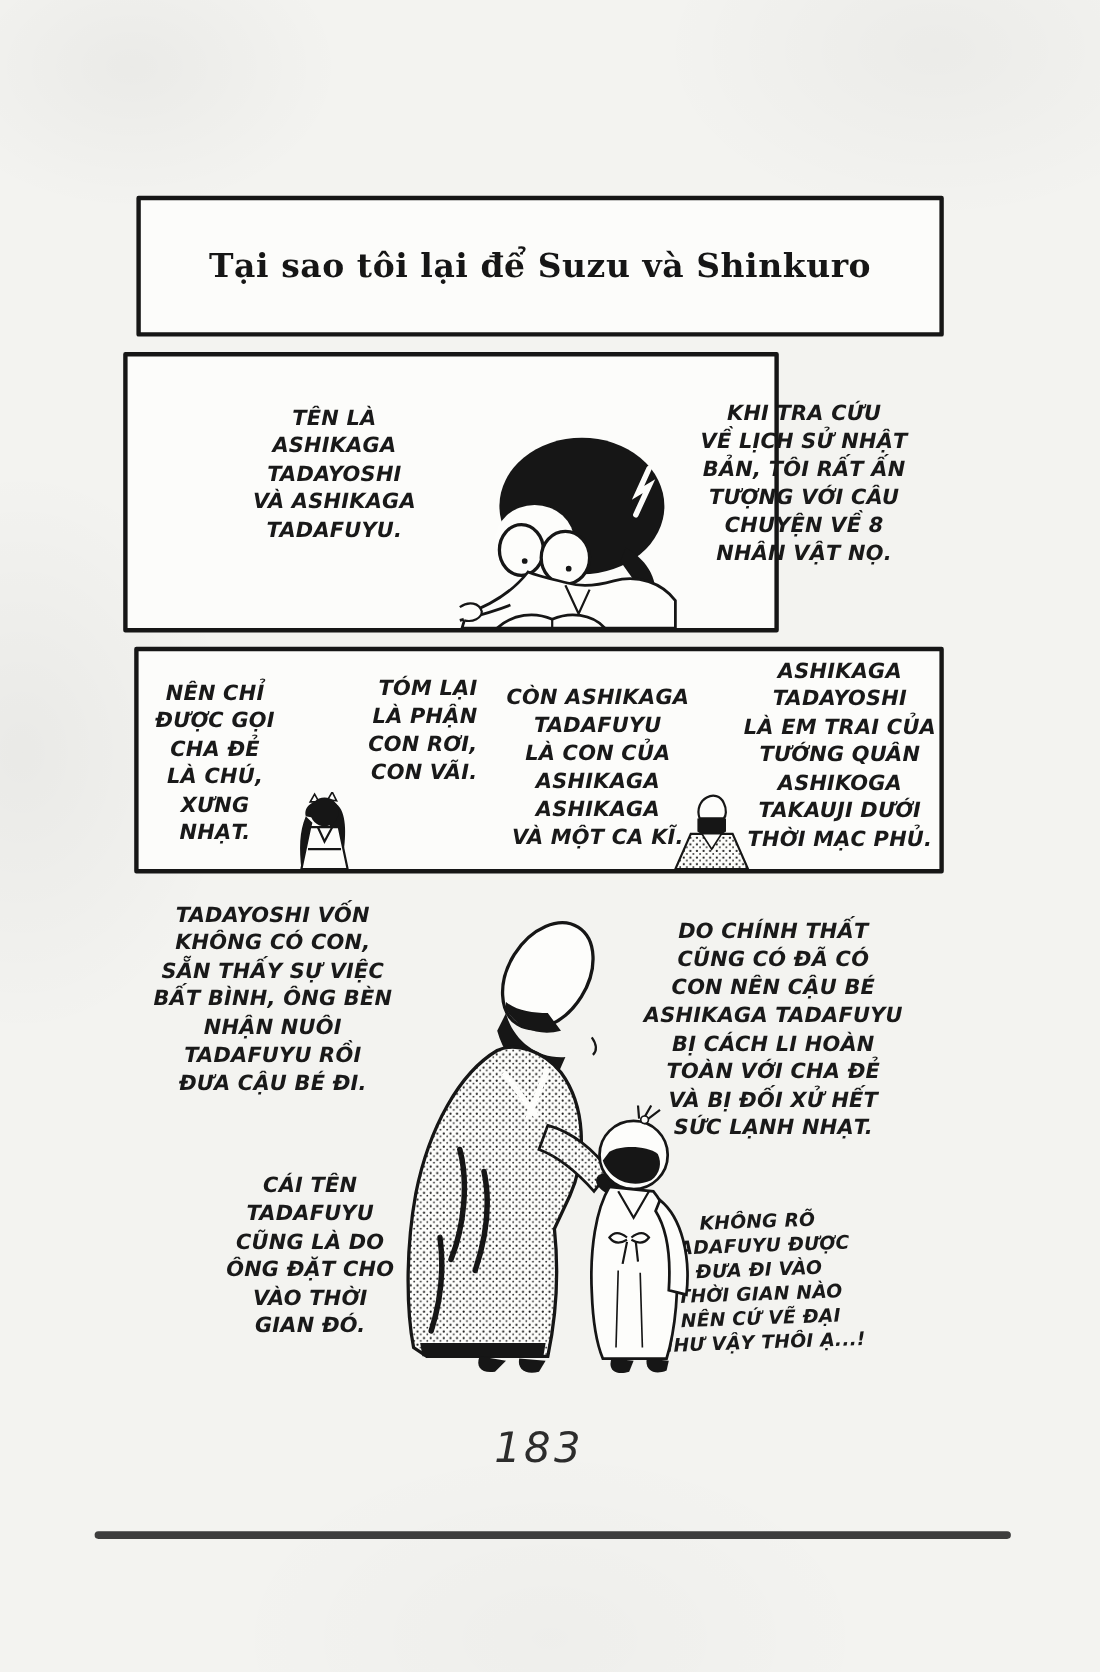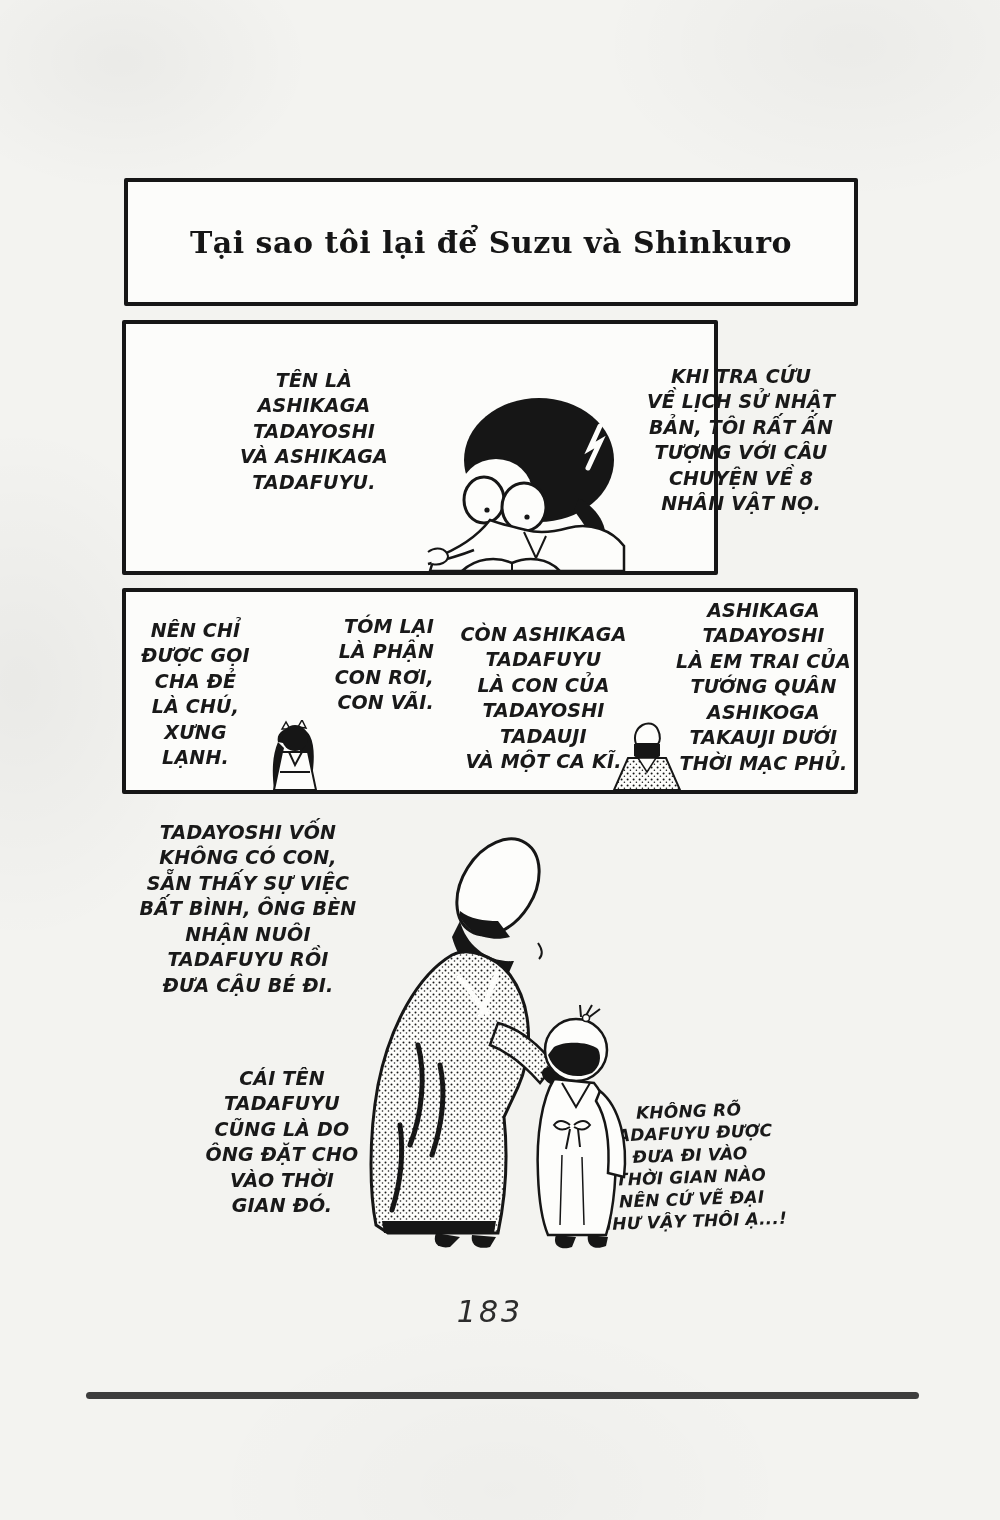--- a/index.html
+++ b/index.html
@@ -28,38 +28,38 @@
   .cap{
     position:absolute;text-align:center;white-space:pre-line;
     font-family:"DejaVu Sans",sans-serif;font-weight:700;font-style:italic;
     font-size:19px;line-height:1.34;letter-spacing:0.2px;color:#191919;
   }
   .cap.small{font-size:17px;line-height:1.3;}
   .figure{position:absolute;}
   .page-number{
     position:absolute;left:430px;top:1294px;width:120px;text-align:center;
     font-family:"DejaVu Sans",sans-serif;font-style:italic;font-weight:400;
-    font-size:30px;letter-spacing:3px;color:#2c2c2c;
+    font-size:38px;letter-spacing:3px;color:#2c2c2c;
   }
   .footer-bar{
     position:absolute;left:86px;top:1392px;width:833px;height:7px;
     background:#3d3d3d;border-radius:4px;
   }
   svg{display:block;}
 </style>
 </head>
 <body>
 
 <div class="page">
 
   <div class="panel title-box">
     <div class="title-line">Tại sao tôi lại để Suzu và Shinkuro</div>
   </div>
 
-  <div class="panel" style="left:122px;top:320px;width:596px;height:255px;">
+  <div class="panel" style="left:112px;top:320px;width:596px;height:255px;">
     <div class="cap" style="left:48px;top:44px;width:280px;">TÊN LÀ
 ASHIKAGA
 TADAYOSHI
 VÀ ASHIKAGA
 TADAFUYU.</div>
     <div class="cap" style="left:505px;top:40px;width:220px;">KHI TRA CỨU
 VỀ LỊCH SỬ NHẬT
 BẢN, TÔI RẤT ẤN
 TƯỢNG VỚI CÂU
 CHUYỆN VỀ 8
@@ -84,29 +84,29 @@
       </svg>
     </div>
   </div>
 
   <div class="panel" style="left:122px;top:588px;width:736px;height:206px;">
     <div class="cap" style="left:2px;top:26px;width:135px;">NÊN CHỈ
 ĐƯỢC GỌI
 CHA ĐẺ
 LÀ CHÚ,
 XƯNG
-LẠNH.</div>
+NHẠT.</div>
     <div class="cap" style="left:168px;top:22px;width:140px;text-align:right;">TÓM LẠI
 LÀ PHẬN
 CON RƠI,
 CON VÃI.</div>
     <div class="cap" style="left:310px;top:30px;width:215px;">CÒN ASHIKAGA
 TADAFUYU
 LÀ CON CỦA
-TADAYOSHI TADAUJI
+ASHIKAGA ASHIKAGA
 VÀ MỘT CA KĨ.</div>
     <div class="cap" style="left:545px;top:6px;width:185px;">ASHIKAGA
 TADAYOSHI
 LÀ EM TRAI CỦA
 TƯỚNG QUÂN
 ASHIKOGA
 TAKAUJI DƯỚI
 THỜI MẠC PHỦ.</div>
 
     <div class="figure" style="left:138px;top:128px;width:70px;height:70px;">
@@ -139,20 +139,28 @@
     </div>
   </div>
 
   <div class="cap" style="left:128px;top:820px;width:240px;">TADAYOSHI VỐN
 KHÔNG CÓ CON,
 SẴN THẤY SỰ VIỆC
 BẤT BÌNH, ÔNG BÈN
 NHẬN NUÔI
 TADAFUYU RỒI
 ĐƯA CẬU BÉ ĐI.</div>
+  <div class="cap" style="left:568px;top:835px;width:270px;">DO CHÍNH THẤT
+CŨNG CÓ ĐÃ CÓ
+CON NÊN CẬU BÉ
+ASHIKAGA TADAFUYU
+BỊ CÁCH LI HOÀN
+TOÀN VỚI CHA ĐẺ
+VÀ BỊ ĐỐI XỬ HẾT
+SỨC LẠNH NHẠT.</div>
   <div class="cap" style="left:182px;top:1066px;width:200px;">CÁI TÊN
 TADAFUYU
 CŨNG LÀ DO
 ÔNG ĐẶT CHO
 VÀO THỜI
 GIAN ĐÓ.</div>
   <div class="cap small" style="left:578px;top:1100px;width:225px;transform:rotate(-2deg);">KHÔNG RÕ
 TADAFUYU ĐƯỢC
 ĐƯA ĐI VÀO
 THỜI GIAN NÀO

